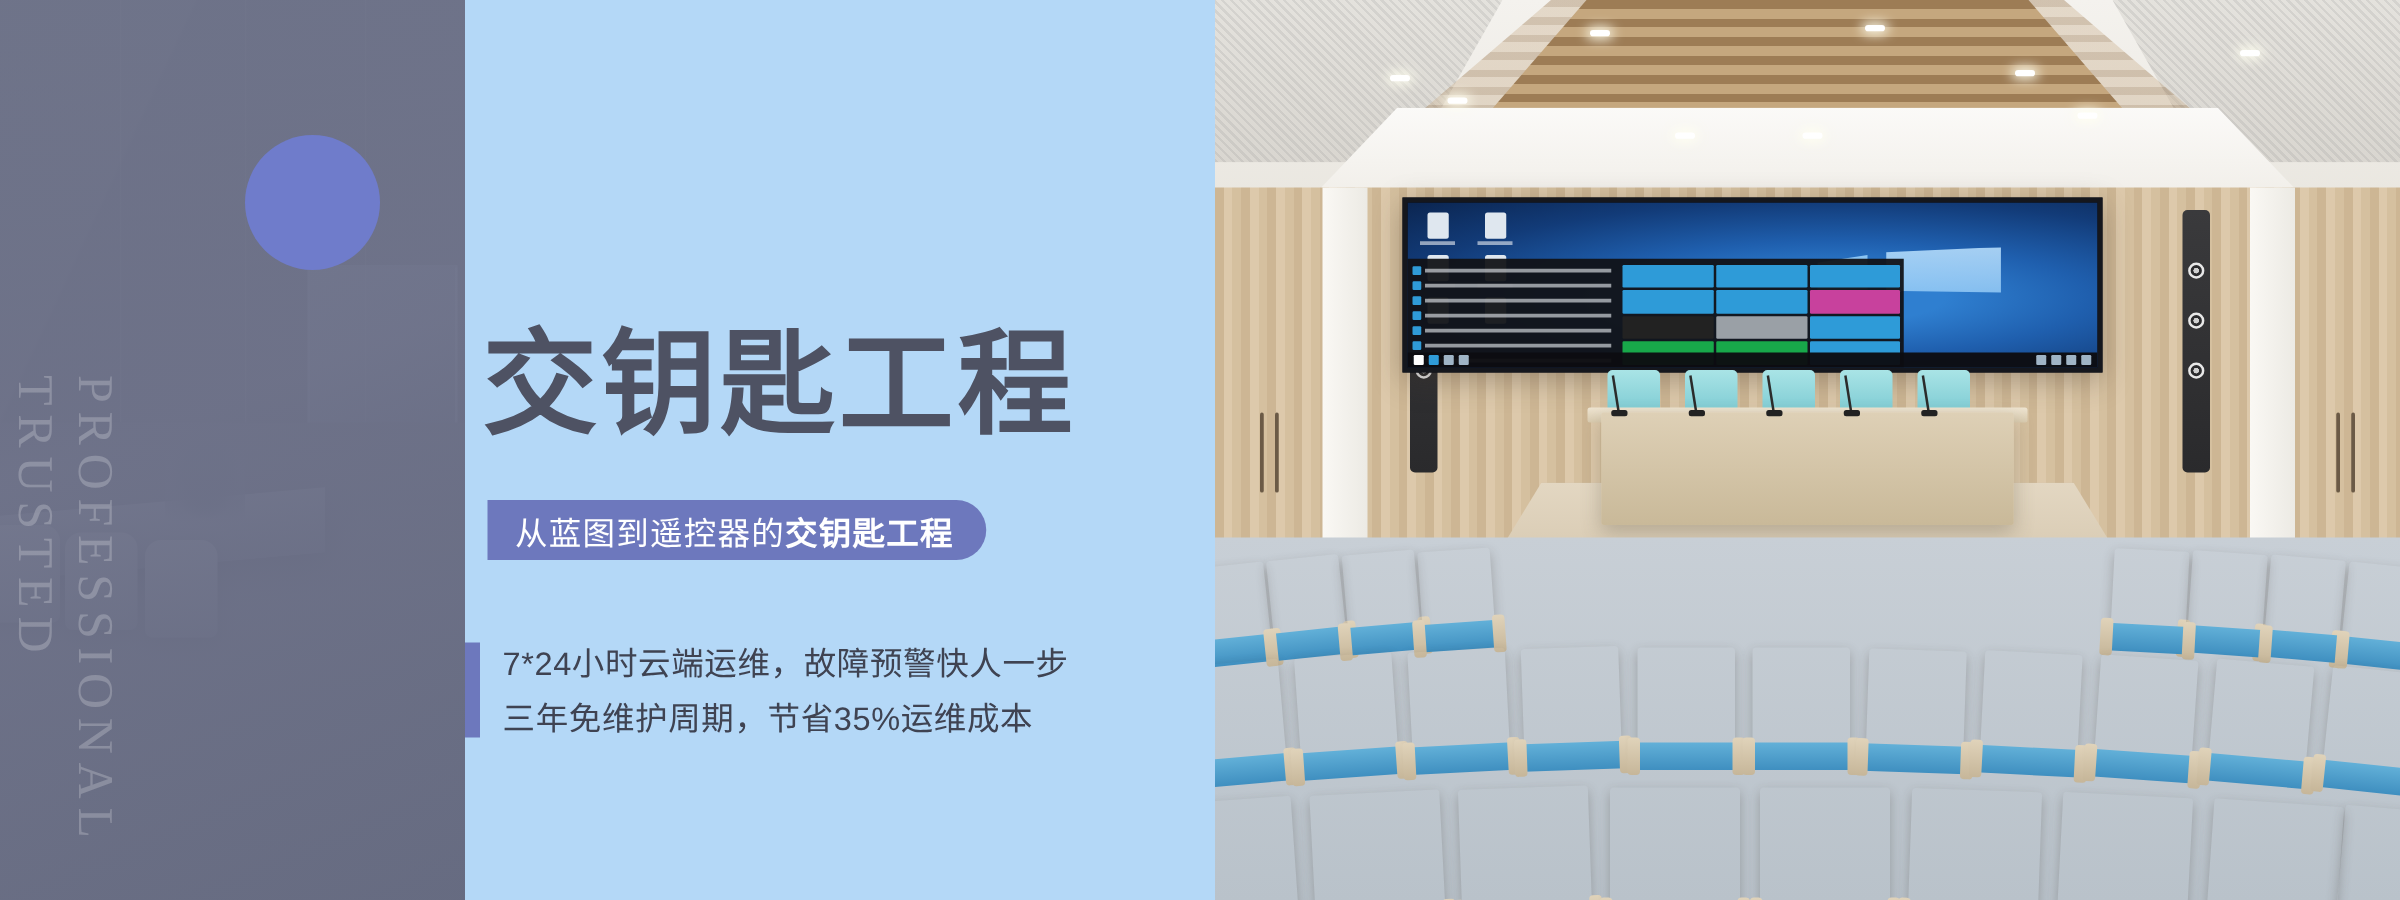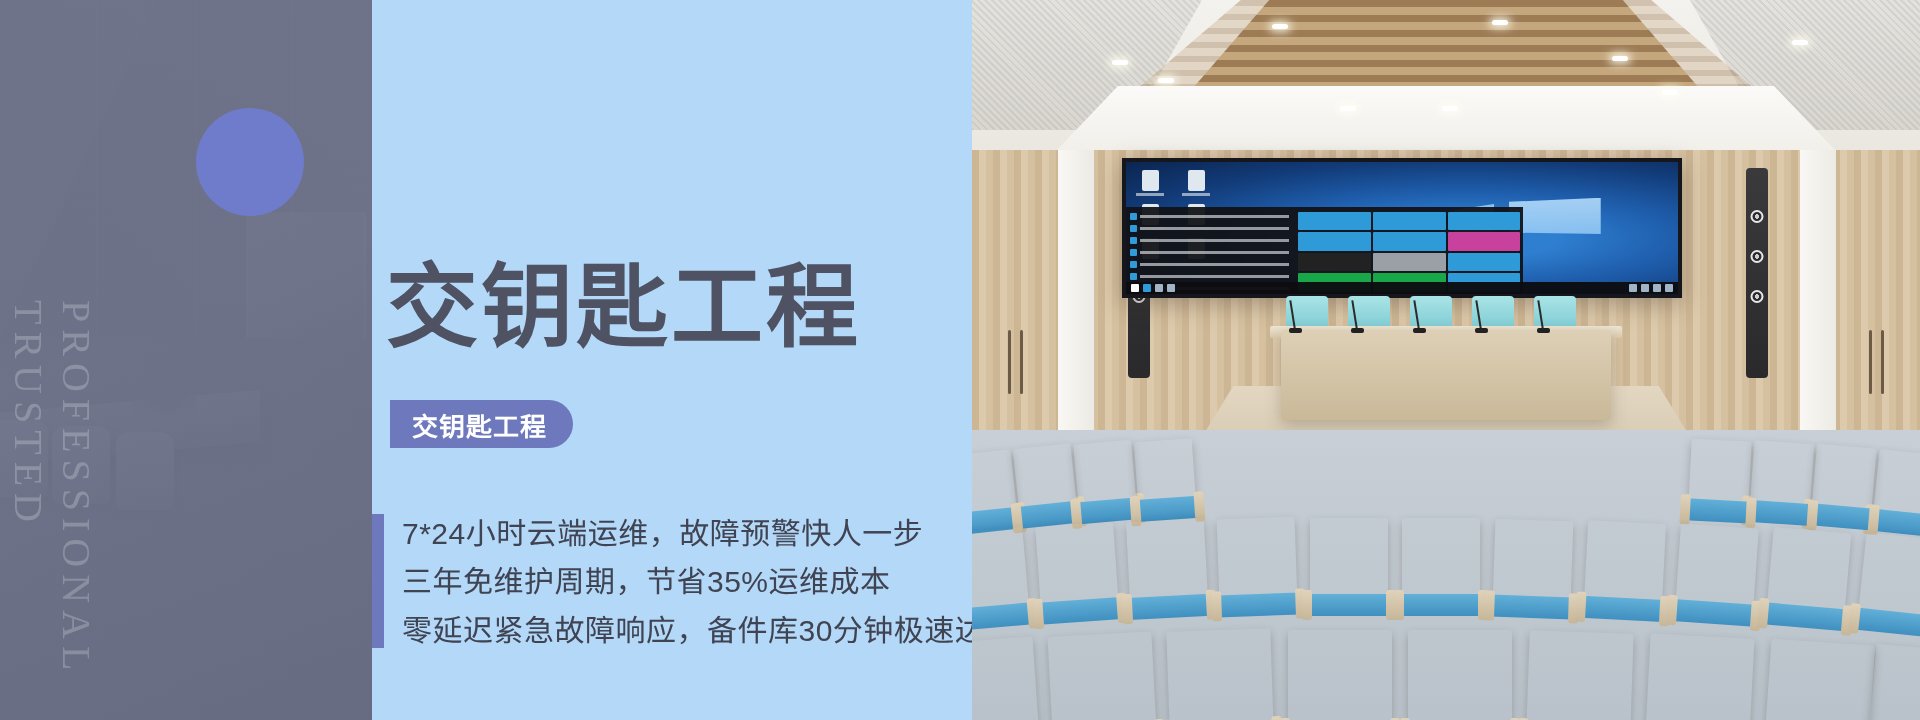--- a/index.html
+++ b/index.html
@@ -72,21 +72,21 @@
     font-size:92px;font-weight:700;letter-spacing:3px;line-height:1;color:#4e5263;
     white-space:nowrap;}
   .mid-badge{position:absolute;left:18px;top:400px;height:48px;display:flex;align-items:center;
     padding:0 26px 0 22px;background:#6d78bd;border-radius:0 24px 24px 0;
     font-size:26px;color:#ffffff;letter-spacing:1px;white-space:nowrap;}
   .mid-badge b{font-weight:700;letter-spacing:1px;}
 
   .mid-body{position:absolute;left:0;top:514px;display:flex;gap:18px;align-items:stretch;}
   .mid-accent{width:16px;background:#6d78bd;flex:0 0 auto;margin-left:-4px;}
   .mid-lines{display:flex;flex-direction:column;gap:13px;padding-top:2px;}
-  .mid-line{font-size:30px;color:#3f4352;line-height:1.18;white-space:nowrap;letter-spacing:.5px;}
+  .mid-line{font-size:26px;color:#3f4352;line-height:1.18;white-space:nowrap;letter-spacing:.5px;}
 
   
   .photo{position:absolute;left:972px;top:0;width:948px;height:720px;overflow:hidden;
     background:#e7e2d8;}
   .ph-ceil{position:absolute;left:0;top:0;width:100%;height:170px;
     background:linear-gradient(180deg,#f4f2ee,#e9e6df);}
   .ph-ceilwood{position:absolute;left:50%;top:0;width:520px;height:96px;transform:translateX(-50%);
     background:repeating-linear-gradient(180deg,#9d7c55 0 7px,#c5a77e 7px 15px);
     clip-path:polygon(16% 0,84% 0,100% 100%,0 100%);}
   .ph-ceilwood2{position:absolute;left:50%;top:0;width:760px;height:150px;transform:translateX(-50%);
@@ -202,29 +202,29 @@
     <div class="lp-title">
     </div>
   </div>
 
   <div class="mid-panel">
 
 
     <div class="mid-head">交钥匙工程</div>
 
     <div class="mid-badge">
+      <span>从蓝图到遥控器的</span>
         <b>交钥匙工程</b>
     </div>
 
     <div class="mid-body">
       <div class="mid-accent"></div>
       <div class="mid-lines">
         <div class="mid-line">7*24小时云端运维，故障预警快人一步</div>
         <div class="mid-line">三年免维护周期，节省35%运维成本</div>
-        <div class="mid-line">零延迟紧急故障响应，备件库30分钟极速达</div>
       </div>
     </div>
   </div>
 
   <div class="photo">
 
     <div class="ph-ceil"></div>
     <div class="ph-mesh l"></div>
     <div class="ph-mesh r"></div>
     <div class="ph-ceilwood2"></div>

